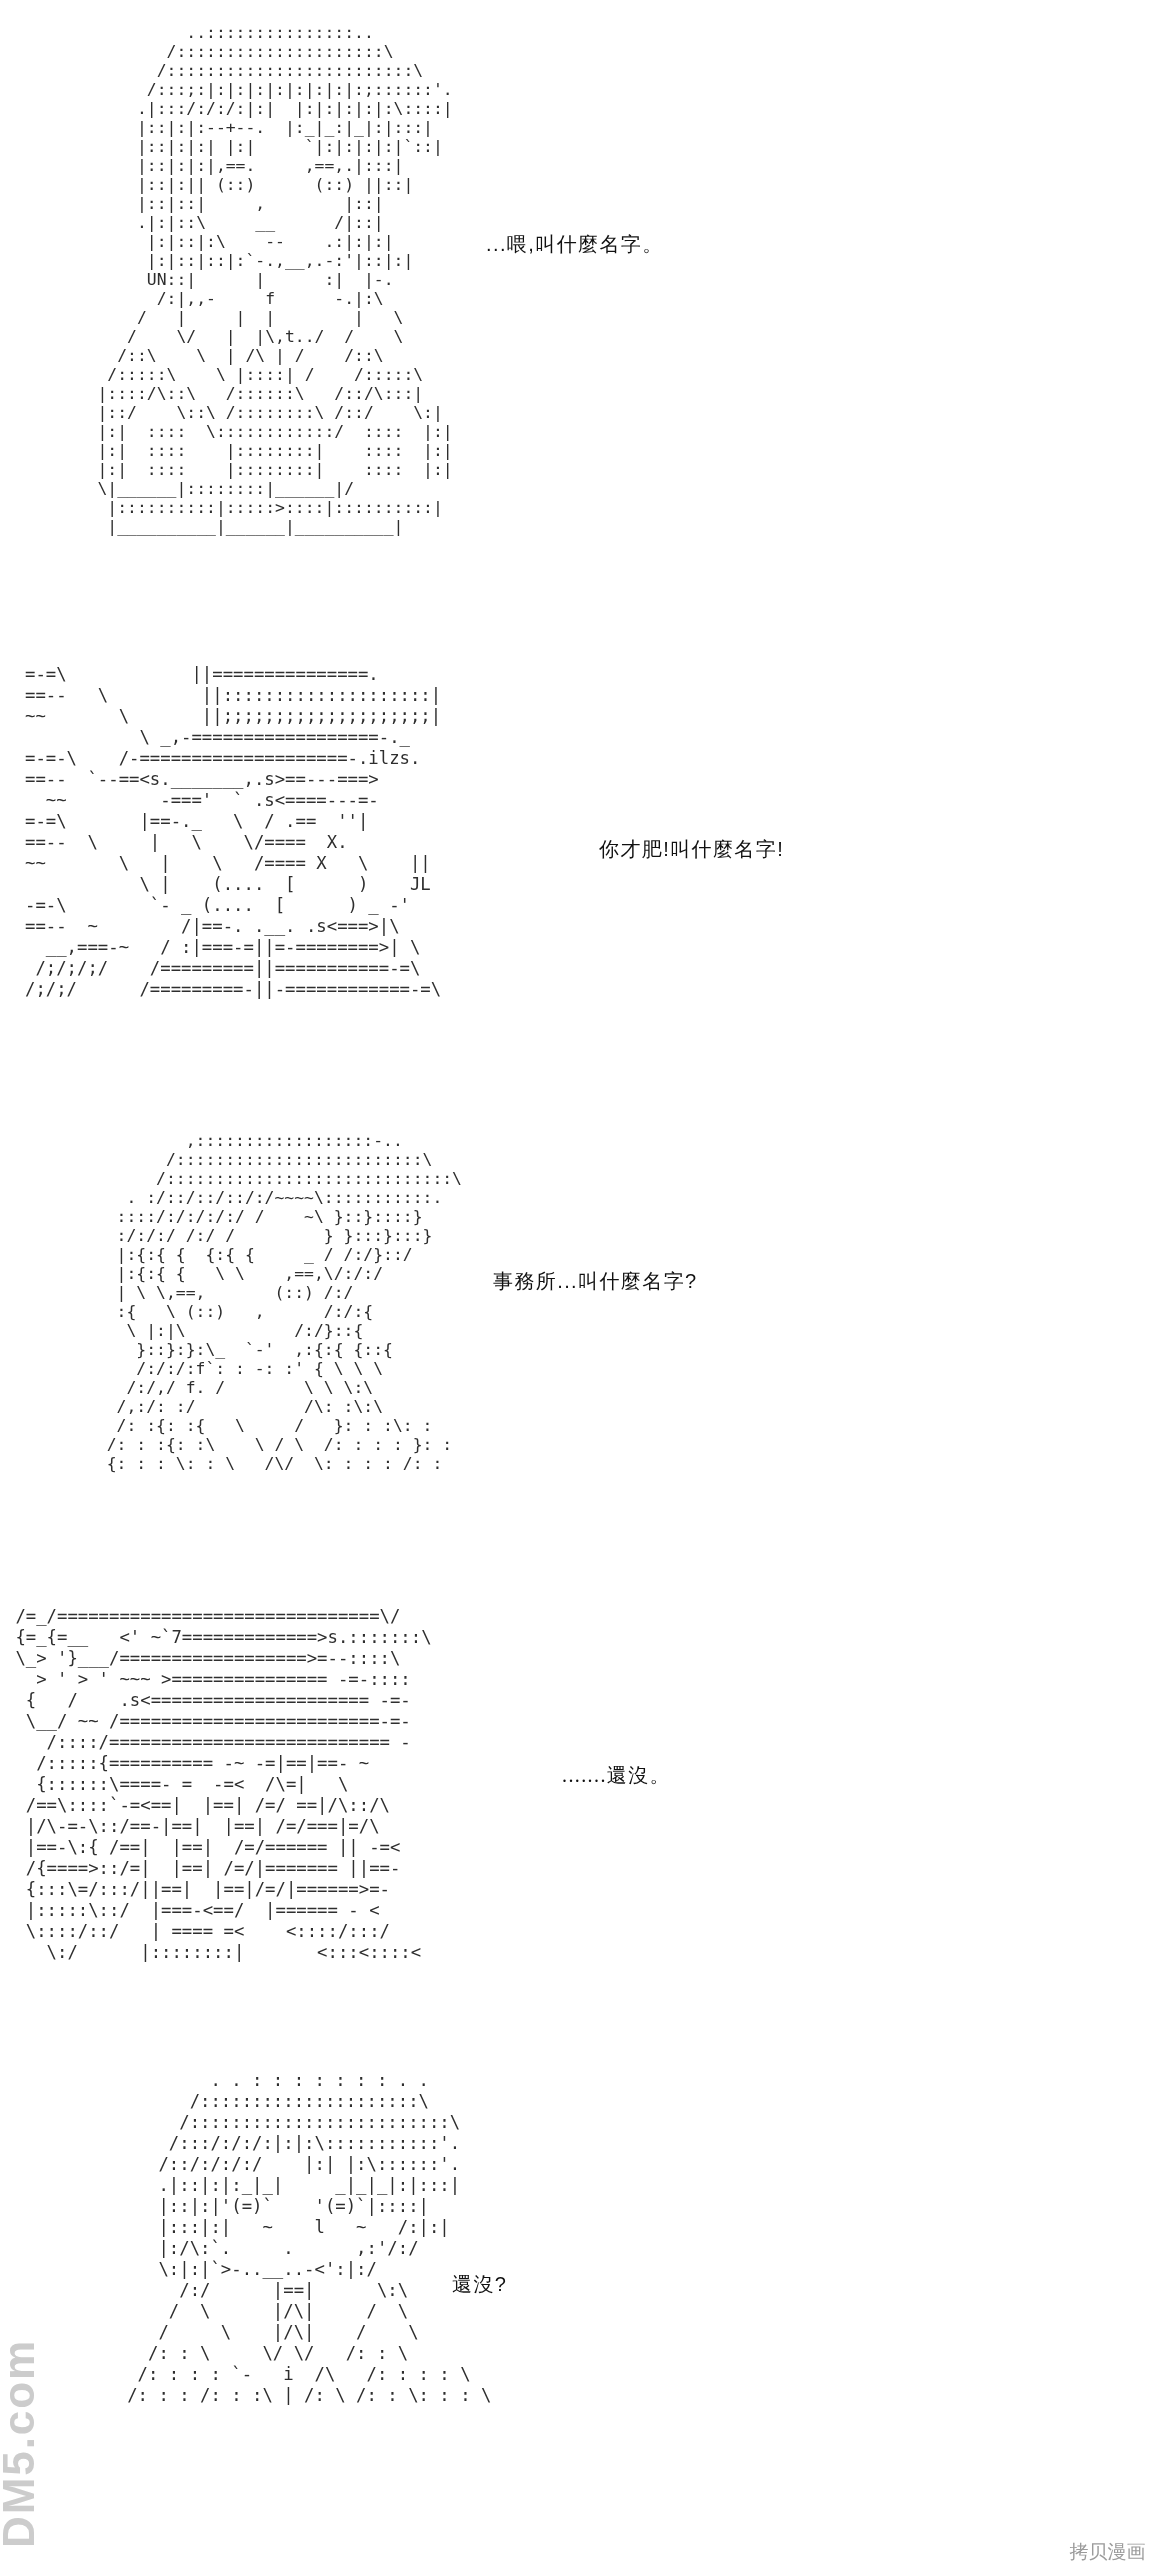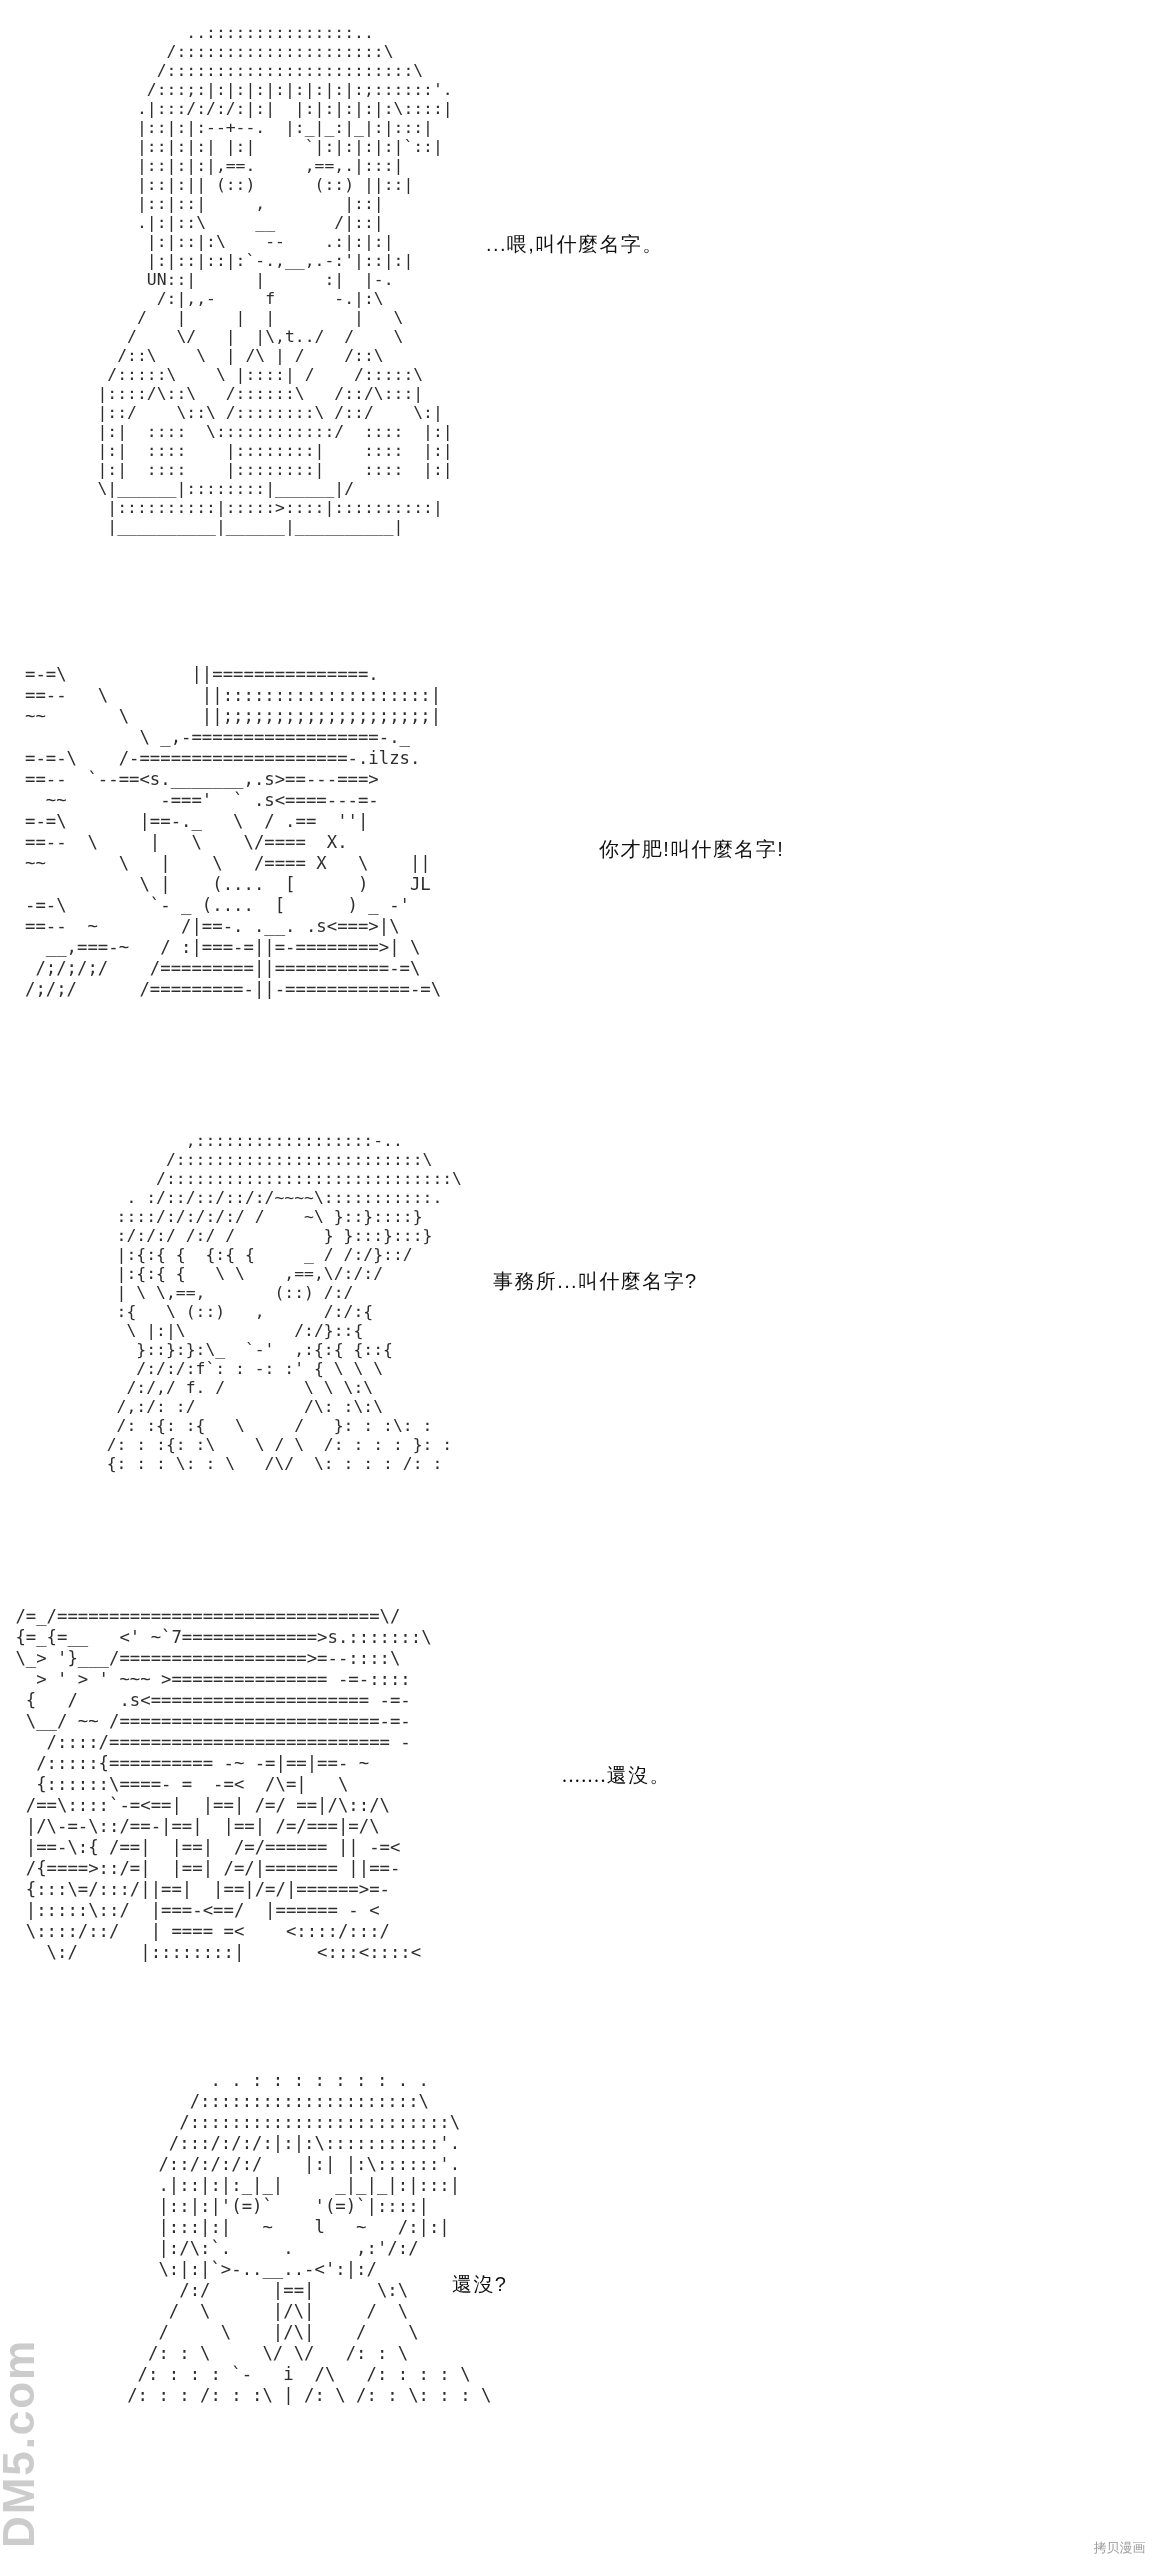--- a/index.html
+++ b/index.html
@@ -55,21 +55,21 @@
     font-size: 44px;
     font-weight: bold;
     color: #cccccc;
     letter-spacing: 1.9px;
     font-family: "Liberation Sans", sans-serif;
   }
   .wm-corner {
     position: absolute;
     right: 9.6px;
     top: 2539px;
-    font-size: 13px;
+    font-size: 19px;
     color: #9b9b9b;
     font-family: Liberation Serif, serif;
   }
 </style>
 </head>
 <body>
 
 <div class="comic-page">
 
   <pre id="art-1" class="aa">             ..:::::::::::::::..

